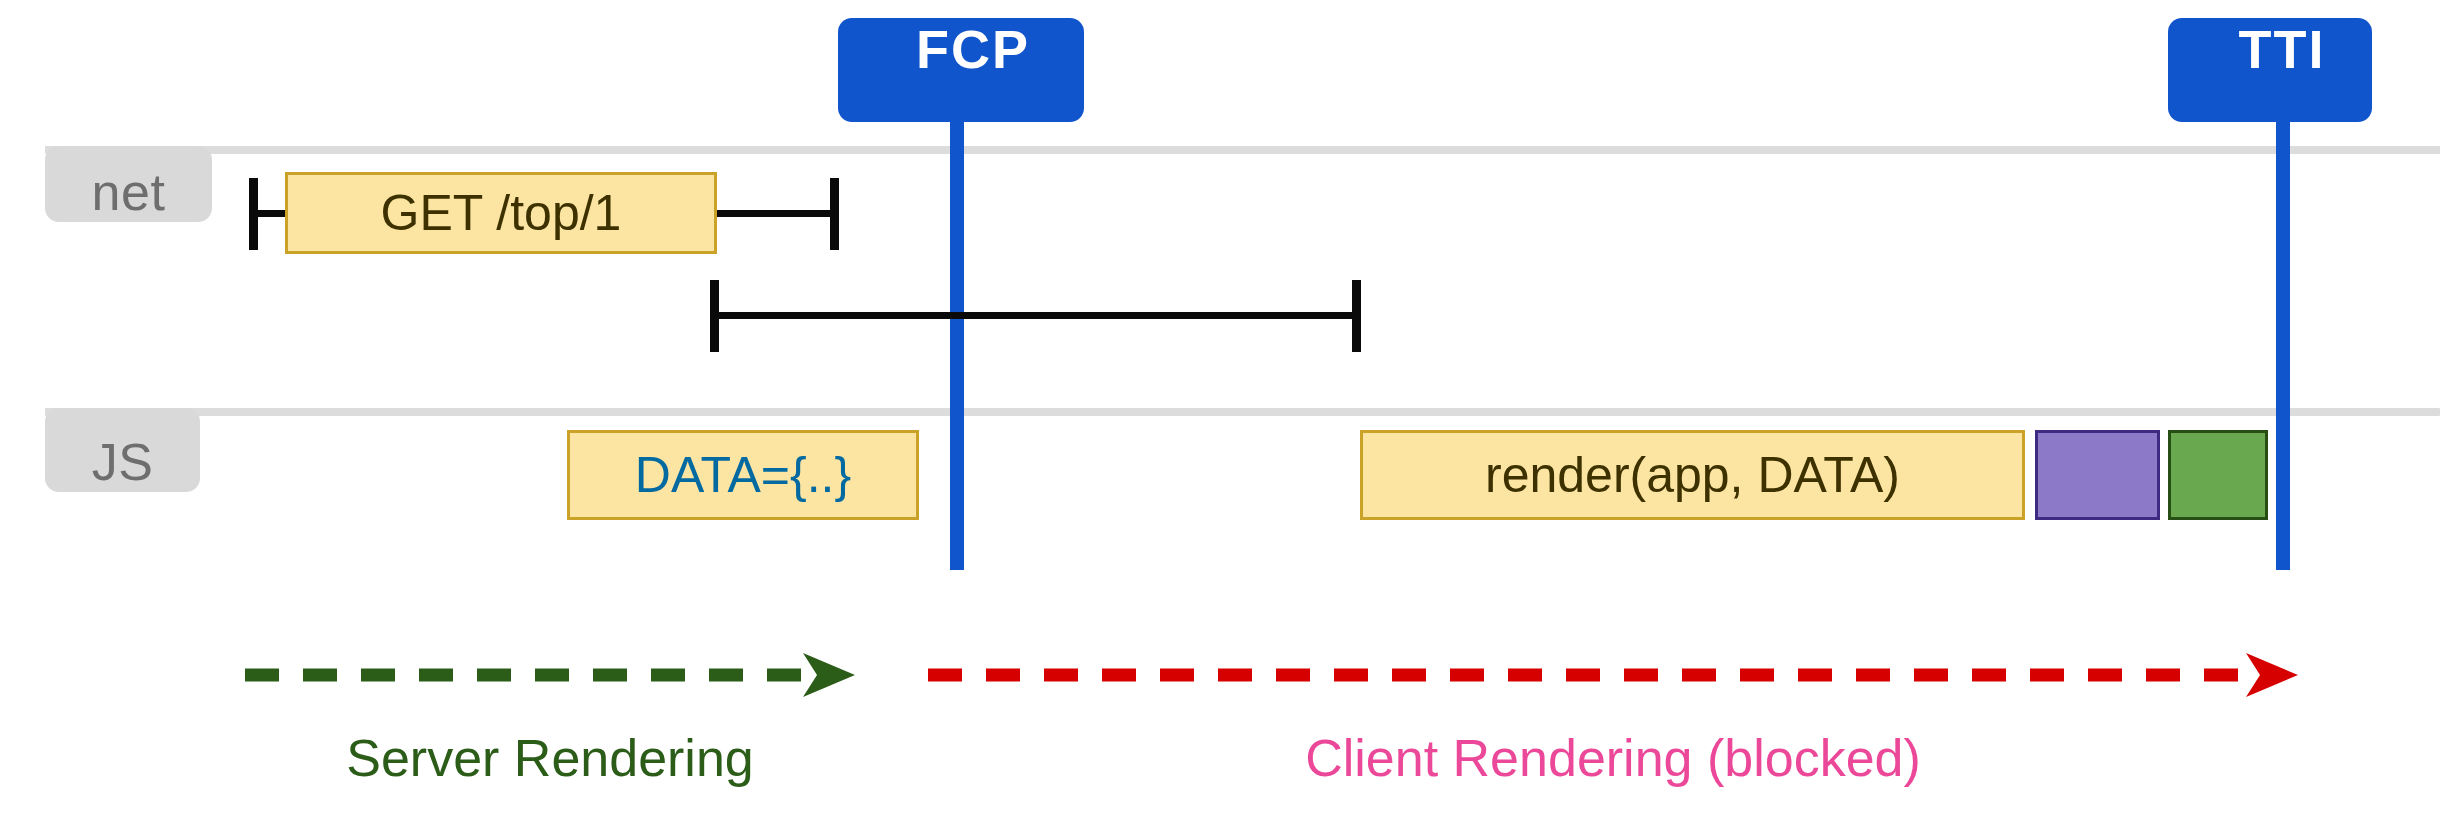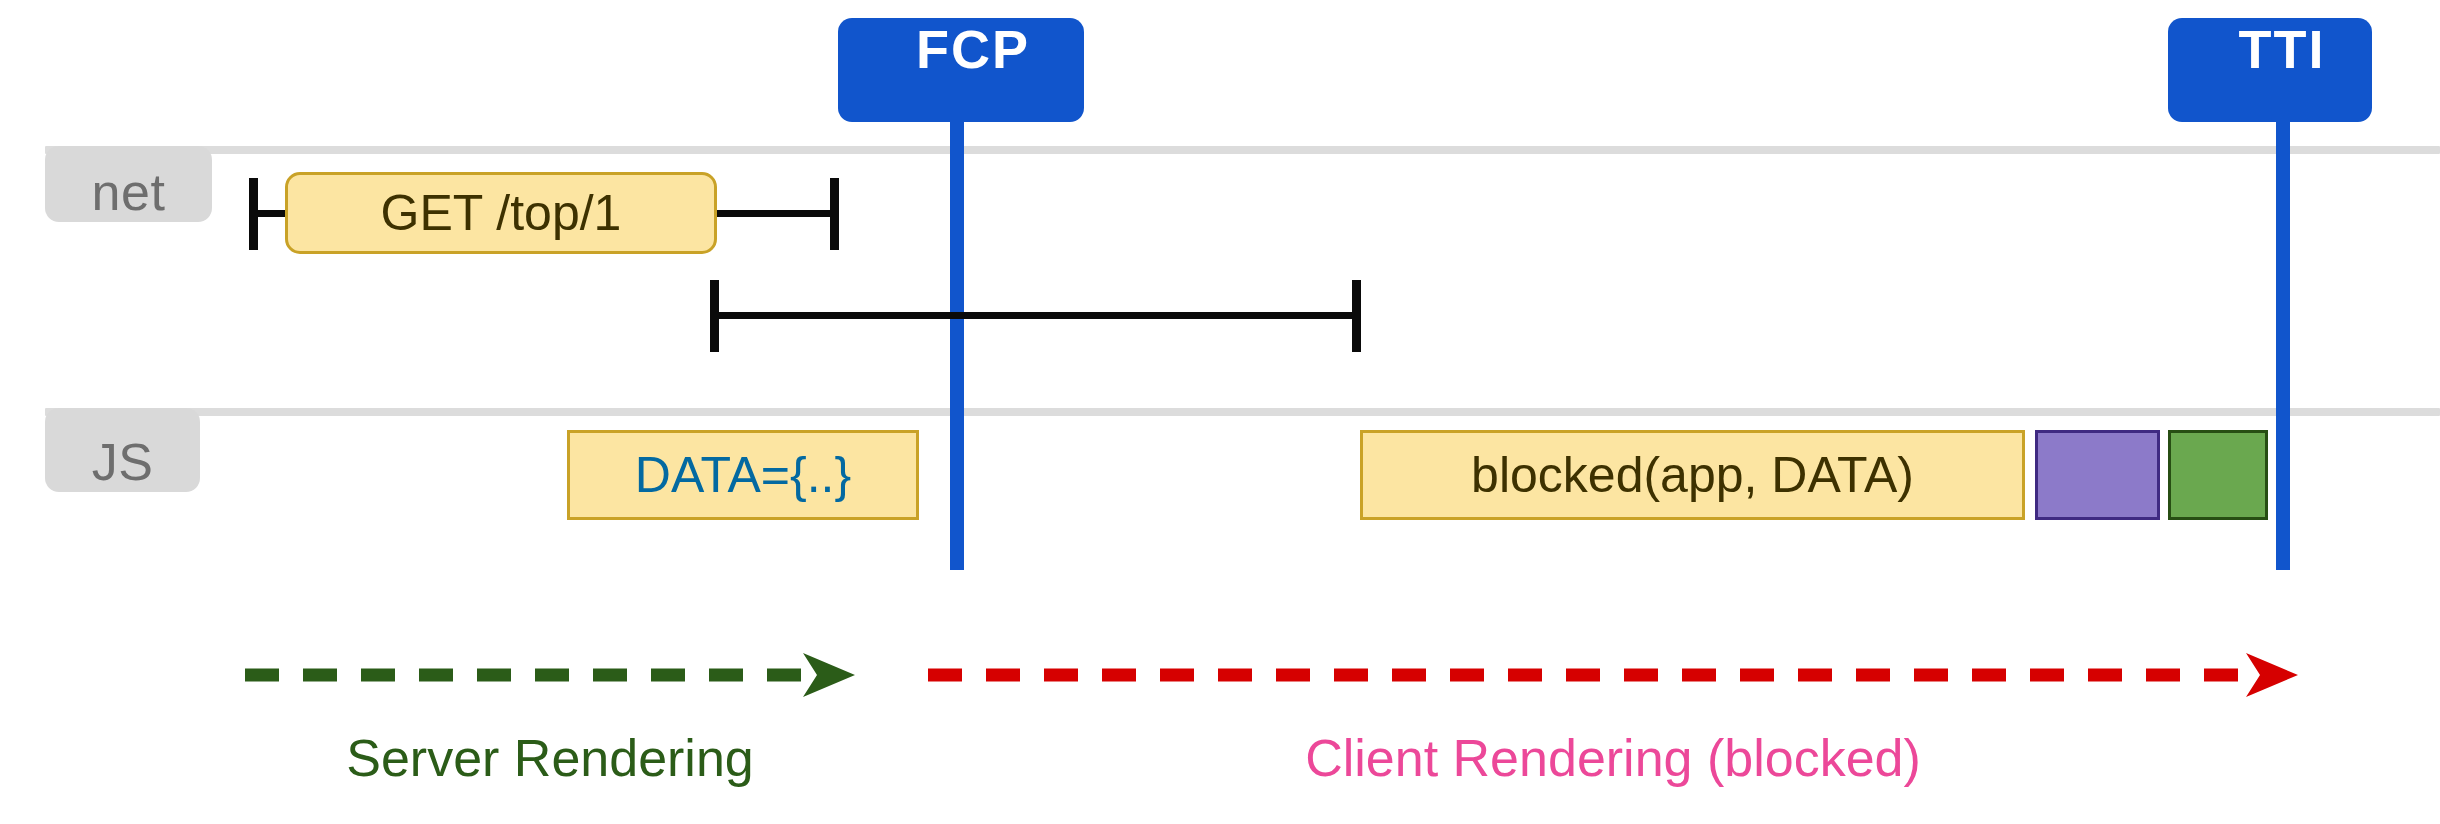--- a/index.html
+++ b/index.html
@@ -119,36 +119,36 @@
   <div class="lane-chip" style="left:45px; top:408px; width:155px; height:84px;">
     <span>JS</span>
   </div>
 
   <div class="marker-line" style="left:950px; top:100px; height:470px; background:#1155cc; z-index:4;"></div>
 
   <div class="whisker-cap" style="left:249px; top:178px; height:72px;"></div>
   <div class="whisker-bar" style="left:249px; top:210px; width:590px;"></div>
   <div class="whisker-cap" style="left:830px; top:178px; height:72px;"></div>
   <div class="bar" style="left:285px; top:172px; width:432px; height:82px;
-              background:#fce5a2; border-color:#c9a227; color:#3d3100;border-radius:15px;">
+              background:#fce5a2; border-color:#c9a227; color:#3d3100;">
     <span>GET /top/1</span>
   </div>
 
   <div class="whisker-cap" style="left:710px; top:280px; height:72px;"></div>
   <div class="whisker-bar" style="left:710px; top:312px; width:650px;"></div>
   <div class="whisker-cap" style="left:1352px; top:280px; height:72px;"></div>
 
   <div class="bar" style="left:567px; top:430px; width:352px; height:90px;
               background:#fce5a2; border-color:#c9a227; color:#0369a1;">
     <span>DATA={..}</span>
   </div>
 
   <div class="bar" style="left:1360px; top:430px; width:665px; height:90px;
               background:#fce5a2; border-color:#c9a227; color:#3d3100;">
-    <span>blocked(app, DATA)</span>
+    <span>render(app, DATA)</span>
   </div>
 
   <div class="bar plain" style="left:2035px; top:430px; width:125px; height:90px;
               background:#8c7ac9; border-color:#3f2a82;">
   </div>
 
   <div class="bar plain" style="left:2168px; top:430px; width:100px; height:90px;
               background:#6aa84f; border-color:#274e13;">
   </div>
 

